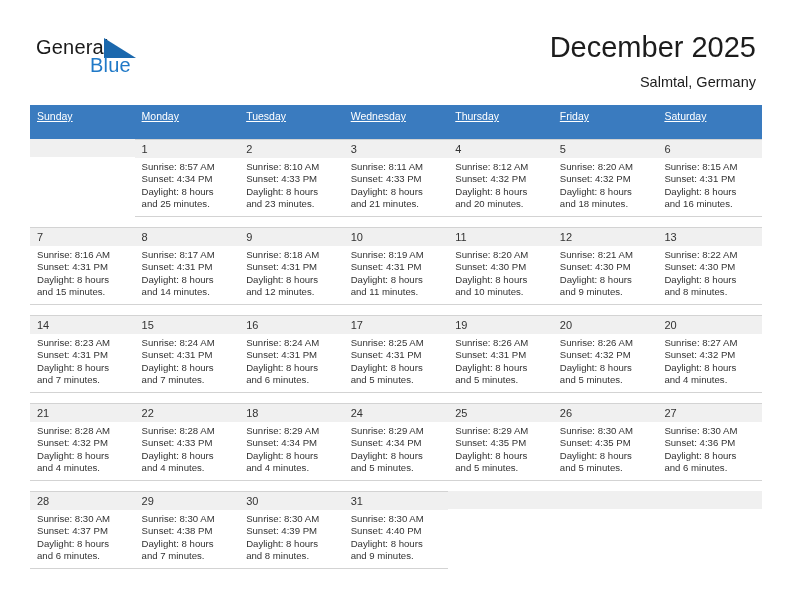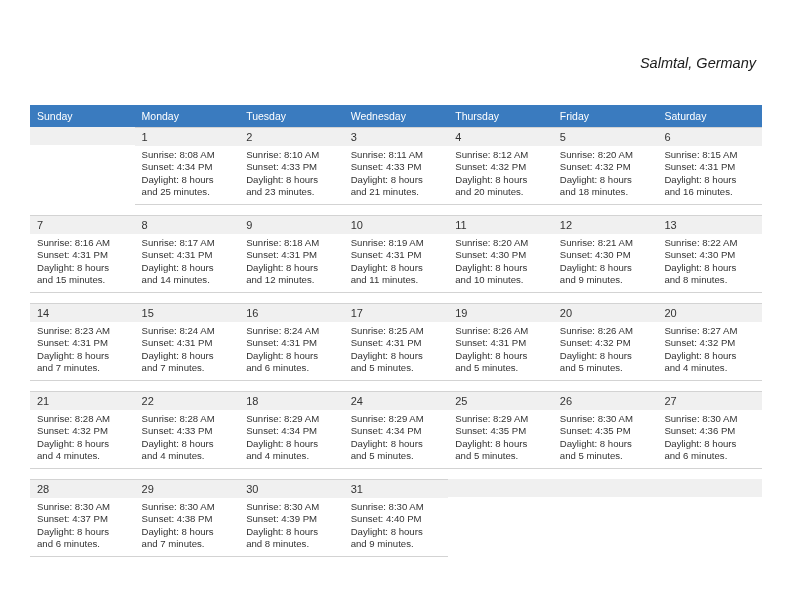--- a/index.html
+++ b/index.html
@@ -71,42 +71,42 @@
   .month-title {
     font-size: 29px;
     color: #1c1c1c;
     line-height: 34px;
     white-space: nowrap;
   }
   .location {
     font-size: 14.5px;
     color: #1c1c1c;
     line-height: 20px;
-    margin-top: 23px;
+    margin-top: 8px;
     white-space: nowrap;
-    font-style: italic;
   }
   
   .calendar {
     position: absolute;
     left: 30px;
     top: 105px;
     width: 732px;
     border-collapse: collapse;
     table-layout: fixed;
   }
   .calendar th {
     background: #3a7bbf;
     color: #ffffff;
     font-size: 10.5px;
     font-weight: normal;
     text-align: left;
-    padding: 5px 0 5px 7px;
+    padding: 5px 0 17px 7px;
     height: 10px;
     border: none;
+    text-decoration: underline;
   }
   .calendar td {
     vertical-align: top;
     height: 78px;
     padding: 0;
     border: none;
   }
   .cell {
     position: relative;
     height: 78px;
@@ -144,22 +144,28 @@
     height: 10px;
   }
 </style>
 </head>
 <body>
 
 <div class="page">
 
   <div class="header">
 
+    <div class="logo">
+      <span class="logo-general">General</span>
+      <span class="logo-flag"></span>
+      <span class="logo-blue">Blue</span>
+    </div>
 
     <div class="title-block">
+      <div class="month-title">December 2025</div>
       <div class="location">Salmtal, Germany</div>
     </div>
 
   </div>
 
   <table class="calendar">
     <thead>
       <tr id="weekday-row">
           <th>Sunday</th>
           <th>Monday</th>
@@ -174,21 +180,21 @@
         <tr>
           <td>
             <div class="cell nofill">
               <div class="daynum empty">&nbsp;</div>
             </div>
           </td>
           <td>
             <div class="cell filled">
               <div class="daynum">1</div>
               <div class="info">
-                <div>Sunrise: 8:08 AM</div>
+                <div>Sunrise: 8:57 AM</div>
                 <div>Sunset: 4:34 PM</div>
                 <div>Daylight: 8 hours</div>
                 <div>and 25 minutes.</div>
               </div>
             </div>
           </td>
           <td>
             <div class="cell filled">
               <div class="daynum">2</div>
               <div class="info">

